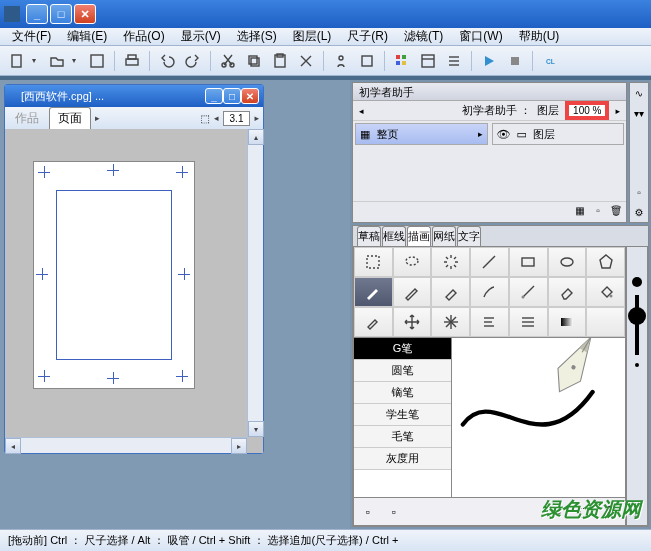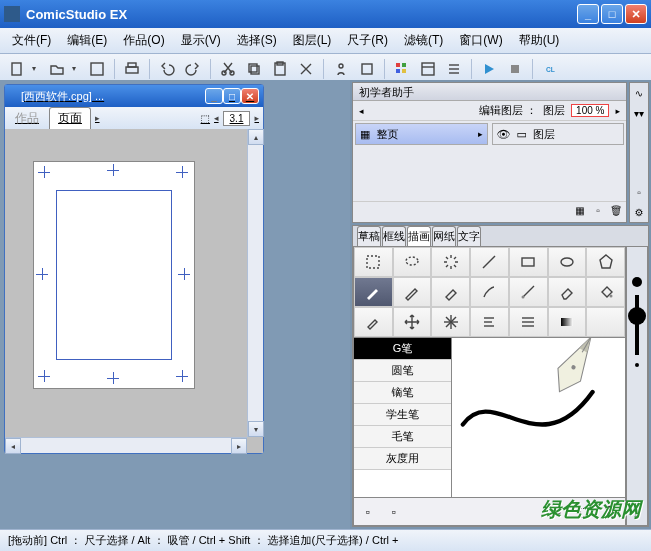--- a/index.html
+++ b/index.html
@@ -9,37 +9,37 @@
 .titlebar { height: 28px; background: linear-gradient(to bottom, #3b82e0, #1e5fc4); display: flex; align-items: center; padding: 0 4px; color: #fff; }
 .titlebar .app-icon { width: 16px; height: 16px; background: #2e5a8a; margin-right: 6px; }
 .titlebar .title { flex: 1; font-weight: bold; font-size: 13px; }
 .winbtns { display: flex; gap: 2px; }
 .winbtn { width: 22px; height: 20px; border: 1px solid #fff; border-radius: 3px; display: flex; align-items: center; justify-content: center; font-size: 11px; font-weight: bold; }
 .winbtn.min { background: linear-gradient(#6ba6e8,#3b82e0); }
 .winbtn.max { background: linear-gradient(#6ba6e8,#3b82e0); }
 .winbtn.close { background: linear-gradient(#f08070,#d04020); }
 
 
-.menubar { height: 26px; background: linear-gradient(#f0f4fa,#d8e4f4); border-bottom: 1px solid #a0b4d0; display: flex; align-items: center; padding: 0 4px; }
+.menubar { height: 18px; background: linear-gradient(#f0f4fa,#d8e4f4); border-bottom: 1px solid #a0b4d0; display: flex; align-items: center; padding: 0 4px; }
 .menuitem { padding: 2px 8px; cursor: default; }
 
 
 .toolbar { height: 30px; background: linear-gradient(#f0f4fa,#d8e4f4); border-bottom: 1px solid #a0b4d0; display: flex; align-items: center; padding: 0 6px; gap: 4px; }
 .tbtn { width: 22px; height: 22px; border: 1px solid transparent; display: flex; align-items: center; justify-content: center; border-radius: 2px; }
 .tbtn svg, .tbtn span { width: 16px; height: 16px; }
 .tsep { width: 1px; height: 20px; background: #b0c0d8; margin: 0 2px; }
 .tarrow { width: 10px; font-size: 8px; color: #444; }
 
 
 .workspace { position: absolute; top: 80px; bottom: 22px; left: 0; right: 0; display: flex; }
 .leftdock { flex: 0 0 350px; position: relative; background: #809ab4; }
 .rightdock { flex: 1; background: #7a94ad; display: flex; flex-direction: column; padding: 2px; gap: 2px; }
 
 
-.docwin { position: absolute; left: 4px; top: 4px; width: 260px; height: 370px; background: #fff; border: 1px solid #4070c0; border-radius: 3px; display: flex; flex-direction: column; text-decoration: underline; }
+.docwin { position: absolute; left: 4px; top: 4px; width: 260px; height: 370px; background: #fff; border: 1px solid #4070c0; border-radius: 3px; display: flex; flex-direction: column; }
 .docwin .dtitlebar { height: 22px; background: linear-gradient(#4a90e8,#1e5fc4); display: flex; align-items: center; color: #fff; padding: 0 4px; }
 .dtitlebar .title { flex: 1; font-size: 11px; }
 .dtitlebar .winbtn { width: 18px; height: 16px; font-size: 10px; }
 .doctabs { height: 22px; background: linear-gradient(#f0f4fa,#d8e4f4); display: flex; align-items: center; padding: 0 4px; gap: 4px; }
 .doctab-label { color: #999; padding: 2px 6px; }
 .doctab-active { padding: 2px 8px; border: 1px solid #888; border-bottom: none; background: #fff; border-radius: 3px 3px 0 0; }
 .doctabs .spacer { flex: 1; }
 .pagenum { border: 1px solid #888; padding: 1px 6px; background: #fff; font-size: 10px; }
 .canvasarea { flex: 1; background: #c0c0c0; position: relative; overflow: hidden; }
 .page { position: absolute; left: 28px; top: 32px; width: 162px; height: 228px; background: #fff; border: 1px solid #888; }
@@ -54,21 +54,21 @@
 .cropmark::after { width: 1px; height: 12px; left: 6px; }
 .scrollbar-v { position: absolute; right: 0; top: 44px; bottom: 16px; width: 16px; background: #e8ecf4; border-left: 1px solid #b0c0d8; }
 .scrollbar-h { position: absolute; left: 0; bottom: 0; right: 16px; height: 16px; background: #e8ecf4; border-top: 1px solid #b0c0d8; }
 .sbtn { width: 16px; height: 16px; background: linear-gradient(#f0f4fa,#d0dcf0); border: 1px solid #a0b4d0; display:flex;align-items:center;justify-content:center;font-size:8px;color:#444;}
 
 
 .panel { background: #e8eaf0; border: 1px solid #888; }
 .panel-title { height: 18px; background: linear-gradient(#e8eaf0,#d0d4e0); padding: 2px 6px; font-size: 11px; border-bottom: 1px solid #aaa; }
 .panel-navrow { height: 20px; display: flex; align-items: center; padding: 0 6px; gap: 6px; font-size: 11px; border-bottom: 1px solid #ccc; }
 .panel-navrow .spacer { flex: 1; }
-.panel-navrow .zoom { border: 1px solid #ef4444; background: #fff; padding: 0 4px; font-size: 10px; }
+.panel-navrow .zoom { border: 4px solid #ef4444; background: #fff; padding: 0 4px; font-size: 10px; }
 .panel-listrow { display: flex; height: 26px; }
 .panel-listrow .col { flex: 1; border: 1px solid #aaa; margin: 2px; display: flex; align-items: center; padding: 0 4px; gap: 6px; font-size: 11px; }
 .col.selected { background: linear-gradient(#c8d4f8,#a8bcf0); }
 .panel-iconrow { display: flex; justify-content: flex-end; padding: 2px; gap: 2px; border-top: 1px solid #ccc; }
 .smicon { width: 16px; height: 16px; border: 1px solid transparent; font-size: 10px; text-align: center; }
 .sidecol { width: 20px; background: #e0e4ec; border: 1px solid #888; display: flex; flex-direction: column; align-items: center; gap: 4px; padding-top: 4px; }
 
 .layer-helper { display: flex; gap: 2px; }
 .layer-panel { flex: 1; }
 
@@ -105,21 +105,20 @@
 .watermark { position: absolute; right: 10px; bottom: 28px; color: #2a9030; font-size: 20px; font-style: italic; font-weight: bold; text-shadow: 1px 1px #fff; pointer-events: none; }
 
 
 .ic { fill: none; stroke: #444; stroke-width: 1.4; }
 </style>
 </head>
 <body>
 
 <div class="titlebar">
   <div class="app-icon"></div>
-  <div class="title">ComicStudio EX</div>
   <div class="winbtns">
     <div class="winbtn min">_</div>
     <div class="winbtn max">□</div>
     <div class="winbtn close">✕</div>
   </div>
 </div>
 
 <div class="menubar">
   <div class="menuitem">文件(F)</div>
   <div class="menuitem">编辑(E)</div>
@@ -295,21 +294,21 @@
   </div>
 
   <div class="rightdock">
 
     <div class="layer-helper">
       <div class="panel layer-panel">
         <div class="panel-title">初学者助手</div>
         <div class="panel-navrow">
           <span style="font-size:9px">◂</span>
           <div class="spacer"></div>
-          <span>编辑图层 ：</span>
+          <span>初学者助手 ：</span>
           <span>图层</span>
           <span class="zoom">100 %</span>
           <span style="font-size:9px">▸</span>
         </div>
         <div class="panel-listrow">
           <div class="col selected">
             <span>▦</span>
             <span>整页</span>
             <span style="margin-left:auto;font-size:9px">▸</span>
           </div>

